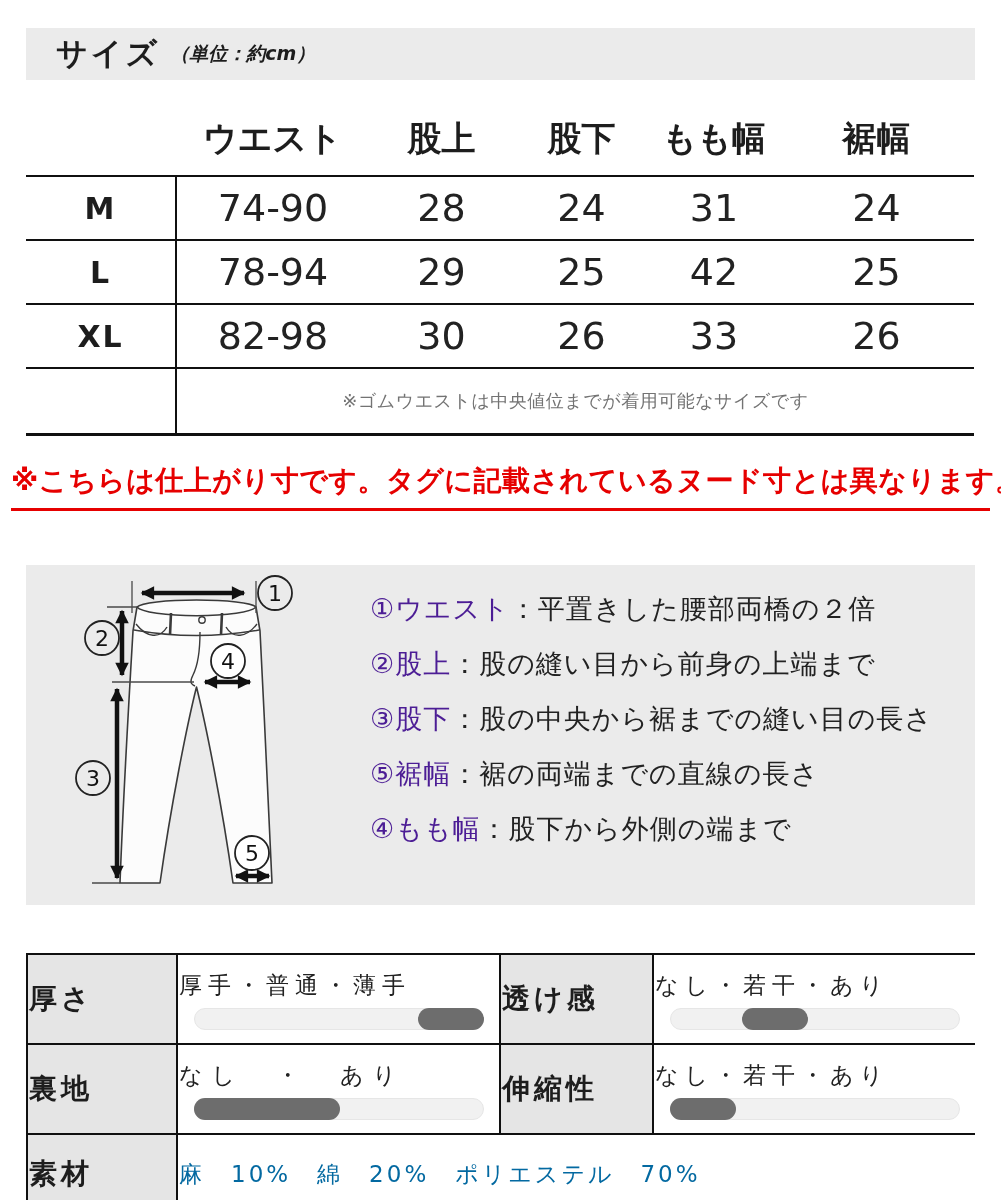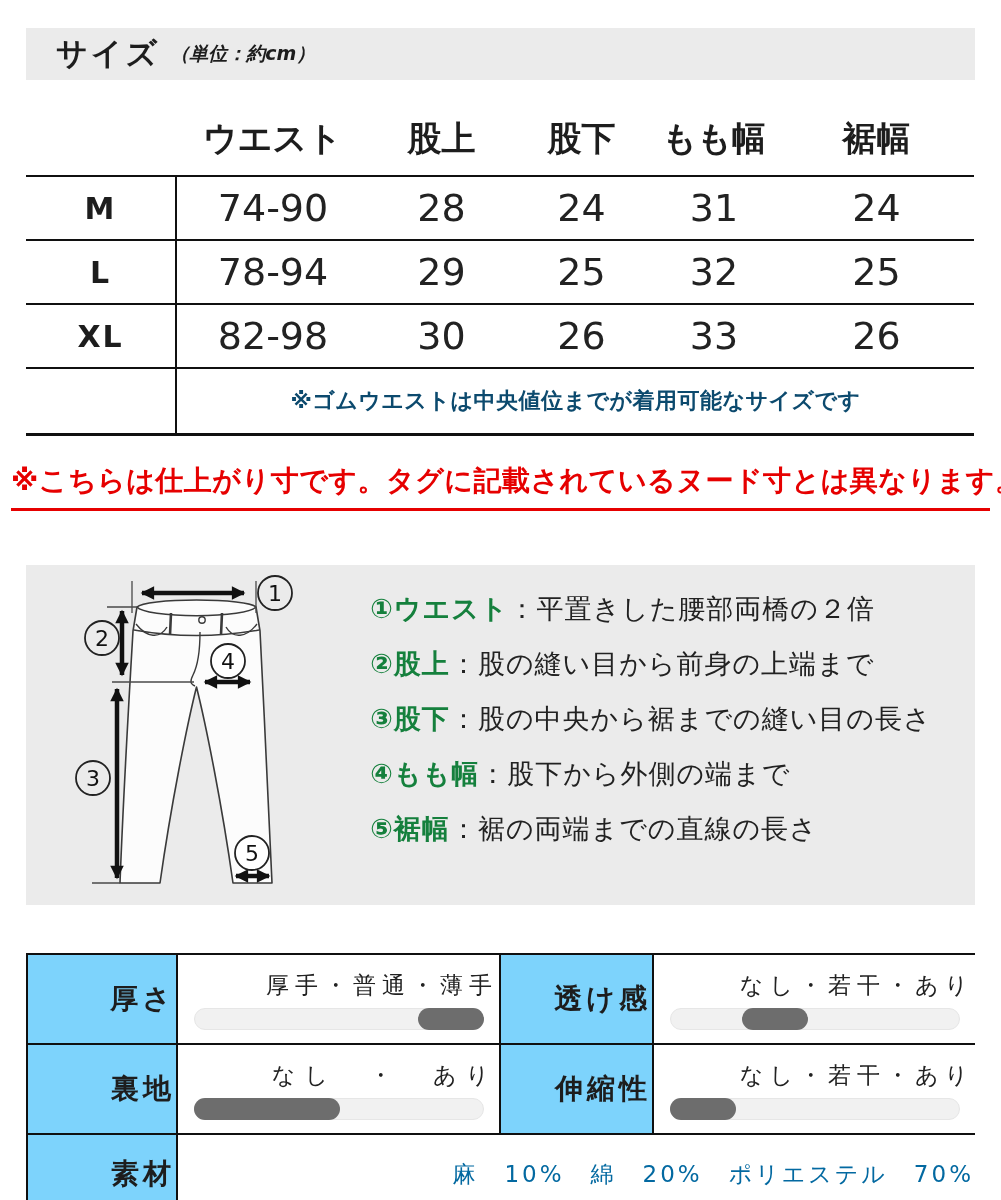--- a/index.html
+++ b/index.html
@@ -14,36 +14,36 @@
   .titlebar .title{font-size:31px;font-weight:bold;letter-spacing:3px;}
   .titlebar .unit{font-size:19px;margin-left:10px;font-weight:600;font-style:italic;}
   
   table{border-collapse:collapse;table-layout:fixed;}
   .size-table{width:948px;margin-top:26px;}
   .size-table thead th{height:64px;vertical-align:middle;font-size:34px;font-weight:bold;padding-bottom:4px;text-align:center;}
   .size-table tbody tr{border-top:2px solid #101010;}
   .size-table tbody tr.note-row{border-bottom:3px solid #101010;}
   .size-table tbody th{font-size:30px;font-weight:bold;letter-spacing:2px;border-right:2px solid #101010;text-align:center;}
   .size-table tbody td{font-size:38px;text-align:center;height:60px;font-weight:normal;color:#222;}
-  .size-table tr.note-row td{color:#0c4a6e;font-size:22px;font-weight:bold;height:62px;letter-spacing:0.5px;}
+  .size-table tr.note-row td{color:#737373;font-size:18px;font-weight:normal;height:62px;letter-spacing:0.5px;}
   
   .warning{
     margin:26px -15px 0;font-size:28px;font-weight:bold;color:#e60000;
     border-bottom:3px solid #e60000;padding-bottom:8px;letter-spacing:0.5px;white-space:nowrap;
   }
   
   .guide-panel{margin-top:54px;height:340px;background:#ebebeb;display:flex;align-items:flex-start;}
   .guide-panel svg{flex:none;margin:0 0 0 24px;}
   .guide-text{margin-left:10px;padding-top:16px;font-size:27px;color:#222;}
   .guide-text p{margin:0;height:55px;display:flex;align-items:center;letter-spacing:1px;}
-  .guide-text b{font-weight:bold;color:#15803d;}
+  .guide-text b{font-weight:normal;color:#4c1d95;}
   
   .spec-table{width:948px;margin-top:48px;}
-  .spec-table th{border:2px solid #101010;background:#7dd3fc;font-size:28px;font-weight:bold;letter-spacing:4px;text-align:right;}
-  .spec-table td{border-top:2px solid #101010;border-bottom:2px solid #101010;text-align:right;vertical-align:middle;}
+  .spec-table th{border:2px solid #101010;background:#e5e5e5;font-size:28px;font-weight:bold;letter-spacing:4px;text-align:left;}
+  .spec-table td{border-top:2px solid #101010;border-bottom:2px solid #101010;text-align:left;vertical-align:middle;}
   .spec-table tr{height:90px;}
   .spec-table tr.material-row{height:80px;}
   .opt{font-size:23px;letter-spacing:6px;color:#222;margin-top:2px;}
   .opt.wide{letter-spacing:9px;}
   .material-val{font-size:23px;letter-spacing:3px;color:#0369a1;}
   .slider{position:relative;width:290px;height:22px;margin:7px auto 0;}
   .slider .track{position:absolute;inset:0;background:#f1f1f1;border:1px solid #e6e6e6;border-radius:12px;box-sizing:border-box;}
   .slider .pill{position:absolute;top:0;height:22px;background:#6d6d6d;border-radius:12px;}
   .pill.pos-right{width:66px;right:0;}
   .pill.pos-mid{width:66px;left:72px;}
@@ -86,21 +86,21 @@
         <td>28</td>
         <td>24</td>
         <td>31</td>
         <td>24</td>
       </tr>
       <tr>
         <th>L</th>
         <td>78-94</td>
         <td>29</td>
         <td>25</td>
-        <td>32</td>
+        <td>42</td>
         <td>25</td>
       </tr>
       <tr>
         <th>XL</th>
         <td>82-98</td>
         <td>30</td>
         <td>26</td>
         <td>33</td>
         <td>26</td>
       </tr>
@@ -164,26 +164,26 @@
         </p>
       <p>
           <b>②股上</b>
           <span>：股の縫い目から前身の上端まで</span>
         </p>
       <p>
           <b>③股下</b>
           <span>：股の中央から裾までの縫い目の長さ</span>
         </p>
       <p>
+          <b>⑤裾幅</b>
+          <span>：裾の両端までの直線の長さ</span>
+        </p>
+      <p>
           <b>④もも幅</b>
           <span>：股下から外側の端まで</span>
-        </p>
-      <p>
-          <b>⑤裾幅</b>
-          <span>：裾の両端までの直線の長さ</span>
         </p>
     </div>
   </section>
 
   <table class="spec-table">
     <colgroup>
       <col style="width:150px">
         <col style="width:323px">
         <col style="width:153px">
         <col style="width:322px">

